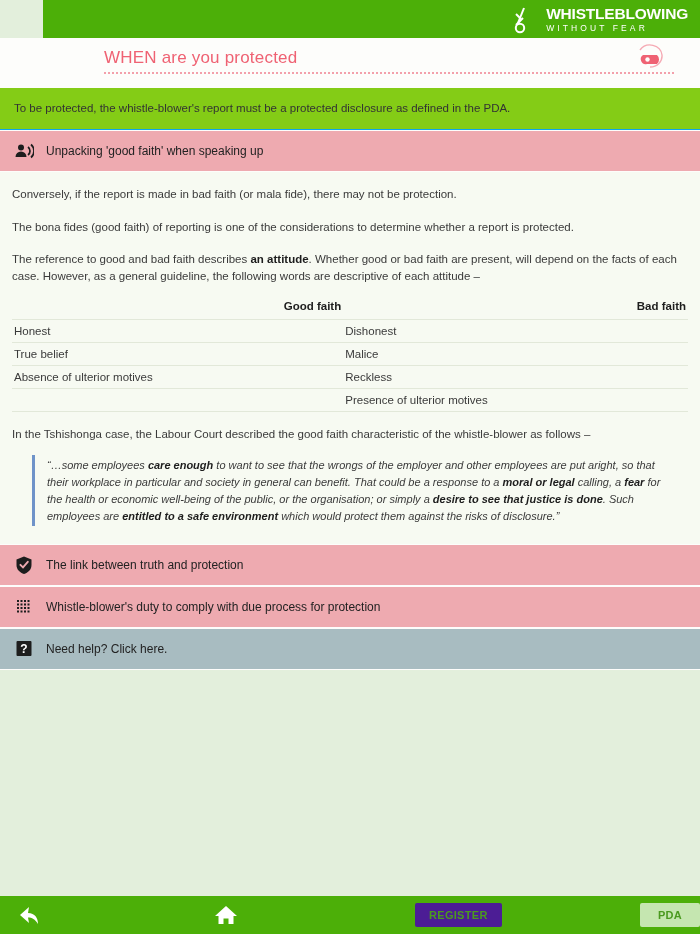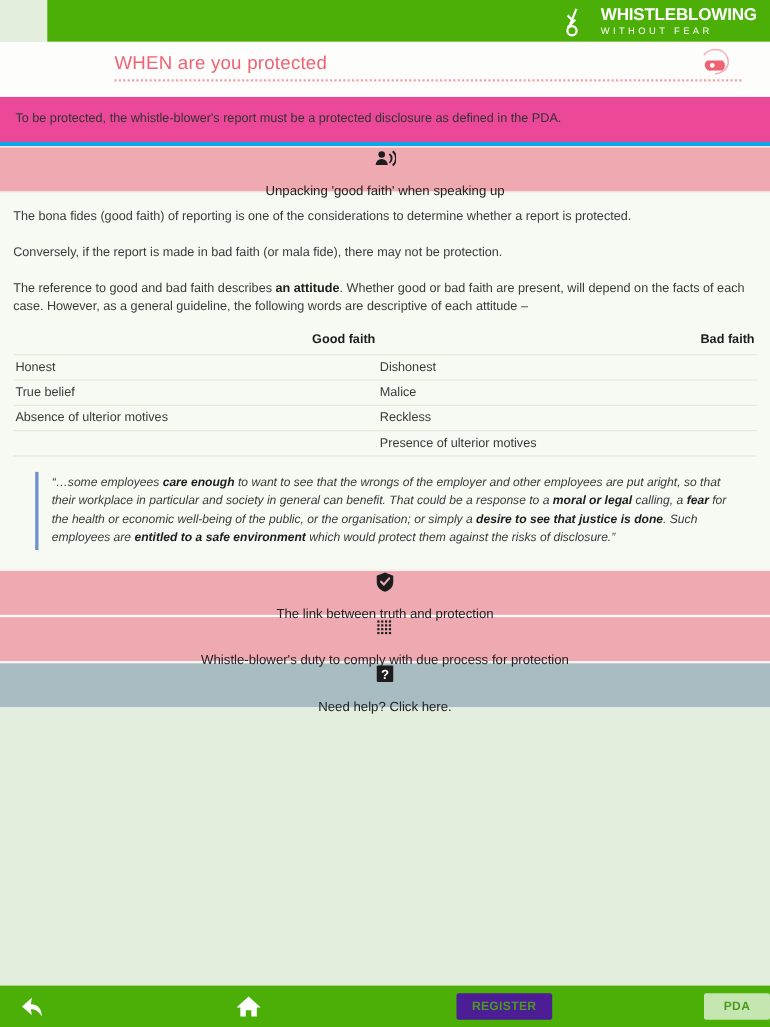--- a/index.html
+++ b/index.html
@@ -71,37 +71,36 @@
   .whistle-icon {
     position: absolute;
     right: 6px;
     top: -2px;
     width: 34px;
     height: 30px;
   }
 
   
   .intro {
-    background: #ec4899;
+    background: #84cc16;
     padding: 14px 14px 15px 14px;
     font-size: 11.5px;
     color: #333333;
-    border-bottom: 4px solid #0ea5e9;
+    border-bottom: 1px solid #0ea5e9;
   }
 
   
   .acc-head {
     display: flex;
     align-items: center;
     gap: 12px;
     padding: 0 14px;
     height: 42px;
     border-top: 1px solid #fdfdfb;
     border-bottom: 1px solid #fdfdfb;
-    flex-direction: column;
   }
   .acc-head.pink { background: #eeaab0; }
   .acc-head.blue { background: #a8bcc1; }
   .acc-head .label {
     font-size: 12px;
     color: #222222;
   }
   .acc-icon { width: 20px; height: 20px; flex: 0 0 20px; display: block; }
 
   
@@ -230,22 +229,22 @@
   <svg class="acc-icon" viewBox="0 0 20 20">
     <circle cx="7" cy="6.5" r="3" fill="#1d1d1d"></circle>
     <path d="M1.5 16 a5.5 5.5 0 0 1 11 0 z" fill="#1d1d1d"></path>
     <path d="M14 6 a5 5 0 0 1 0 8" stroke="#1d1d1d" stroke-width="1.7" fill="none"></path>
     <path d="M17 3.5 a8.5 8.5 0 0 1 0 13" stroke="#1d1d1d" stroke-width="1.7" fill="none"></path>
   </svg>
   <span class="label">Unpacking 'good faith' when speaking up</span>
 </div>
 
 <div class="panel">
+  <p>Conversely, if the report is made in bad faith (or mala fide), there may not be protection.</p>
   <p>The bona fides (good faith) of reporting is one of the considerations to determine whether a report is protected.</p>
-  <p>Conversely, if the report is made in bad faith (or mala fide), there may not be protection.</p>
   <p class="tight">
     <span>The reference to good and bad faith describes </span><b>an attitude</b><span>. Whether good or bad faith are present, will depend on the facts of each case. However, as a general guideline, the following words are descriptive of each attitude –</span>
   </p>
 
   <table class="faith">
     <thead>
       <tr>
         <th>Good faith</th>
         <th>Bad faith</th>
       </tr>
@@ -263,20 +262,21 @@
         <td>Absence of ulterior motives</td>
         <td>Reckless</td>
       </tr>
       <tr>
         <td></td>
         <td>Presence of ulterior motives</td>
       </tr>
     </tbody>
   </table>
 
+  <p class="tight">In the Tshishonga case, the Labour Court described the good faith characteristic of the whistle-blower as follows –</p>
 
   <blockquote class="quote" style="border-left-color: rgb(111, 147, 201);"><span>“…some employees </span><b>care enough</b><span> to want to see that the wrongs of the employer and other employees are put aright, so that their workplace in particular and society in general can benefit. That could be a response to a </span><b>moral or legal</b><span> calling, a </span><b>fear</b><span> for the health or economic well-being of the public, or the organisation; or simply a </span><b>desire to see that justice is done</b><span>. Such employees are </span><b>entitled to a safe environment</b><span> which would protect them against the risks of disclosure.”</span></blockquote>
 </div>
 
 <div class="acc-head pink">
   <svg class="acc-icon" viewBox="0 0 20 20">
     <path d="M10 1.5 L17.5 4.5 V10 c0 5 -3.6 7.6 -7.5 9 c-3.9 -1.4 -7.5 -4 -7.5 -9 V4.5 z" fill="#1d1d1d"></path>
     <path d="M6.4 9.8 L9 12.4 L13.8 6.8" stroke="#eeaab0" stroke-width="1.9" fill="none" stroke-linecap="round"></path>
   </svg>
   <span class="label">The link between truth and protection</span>

